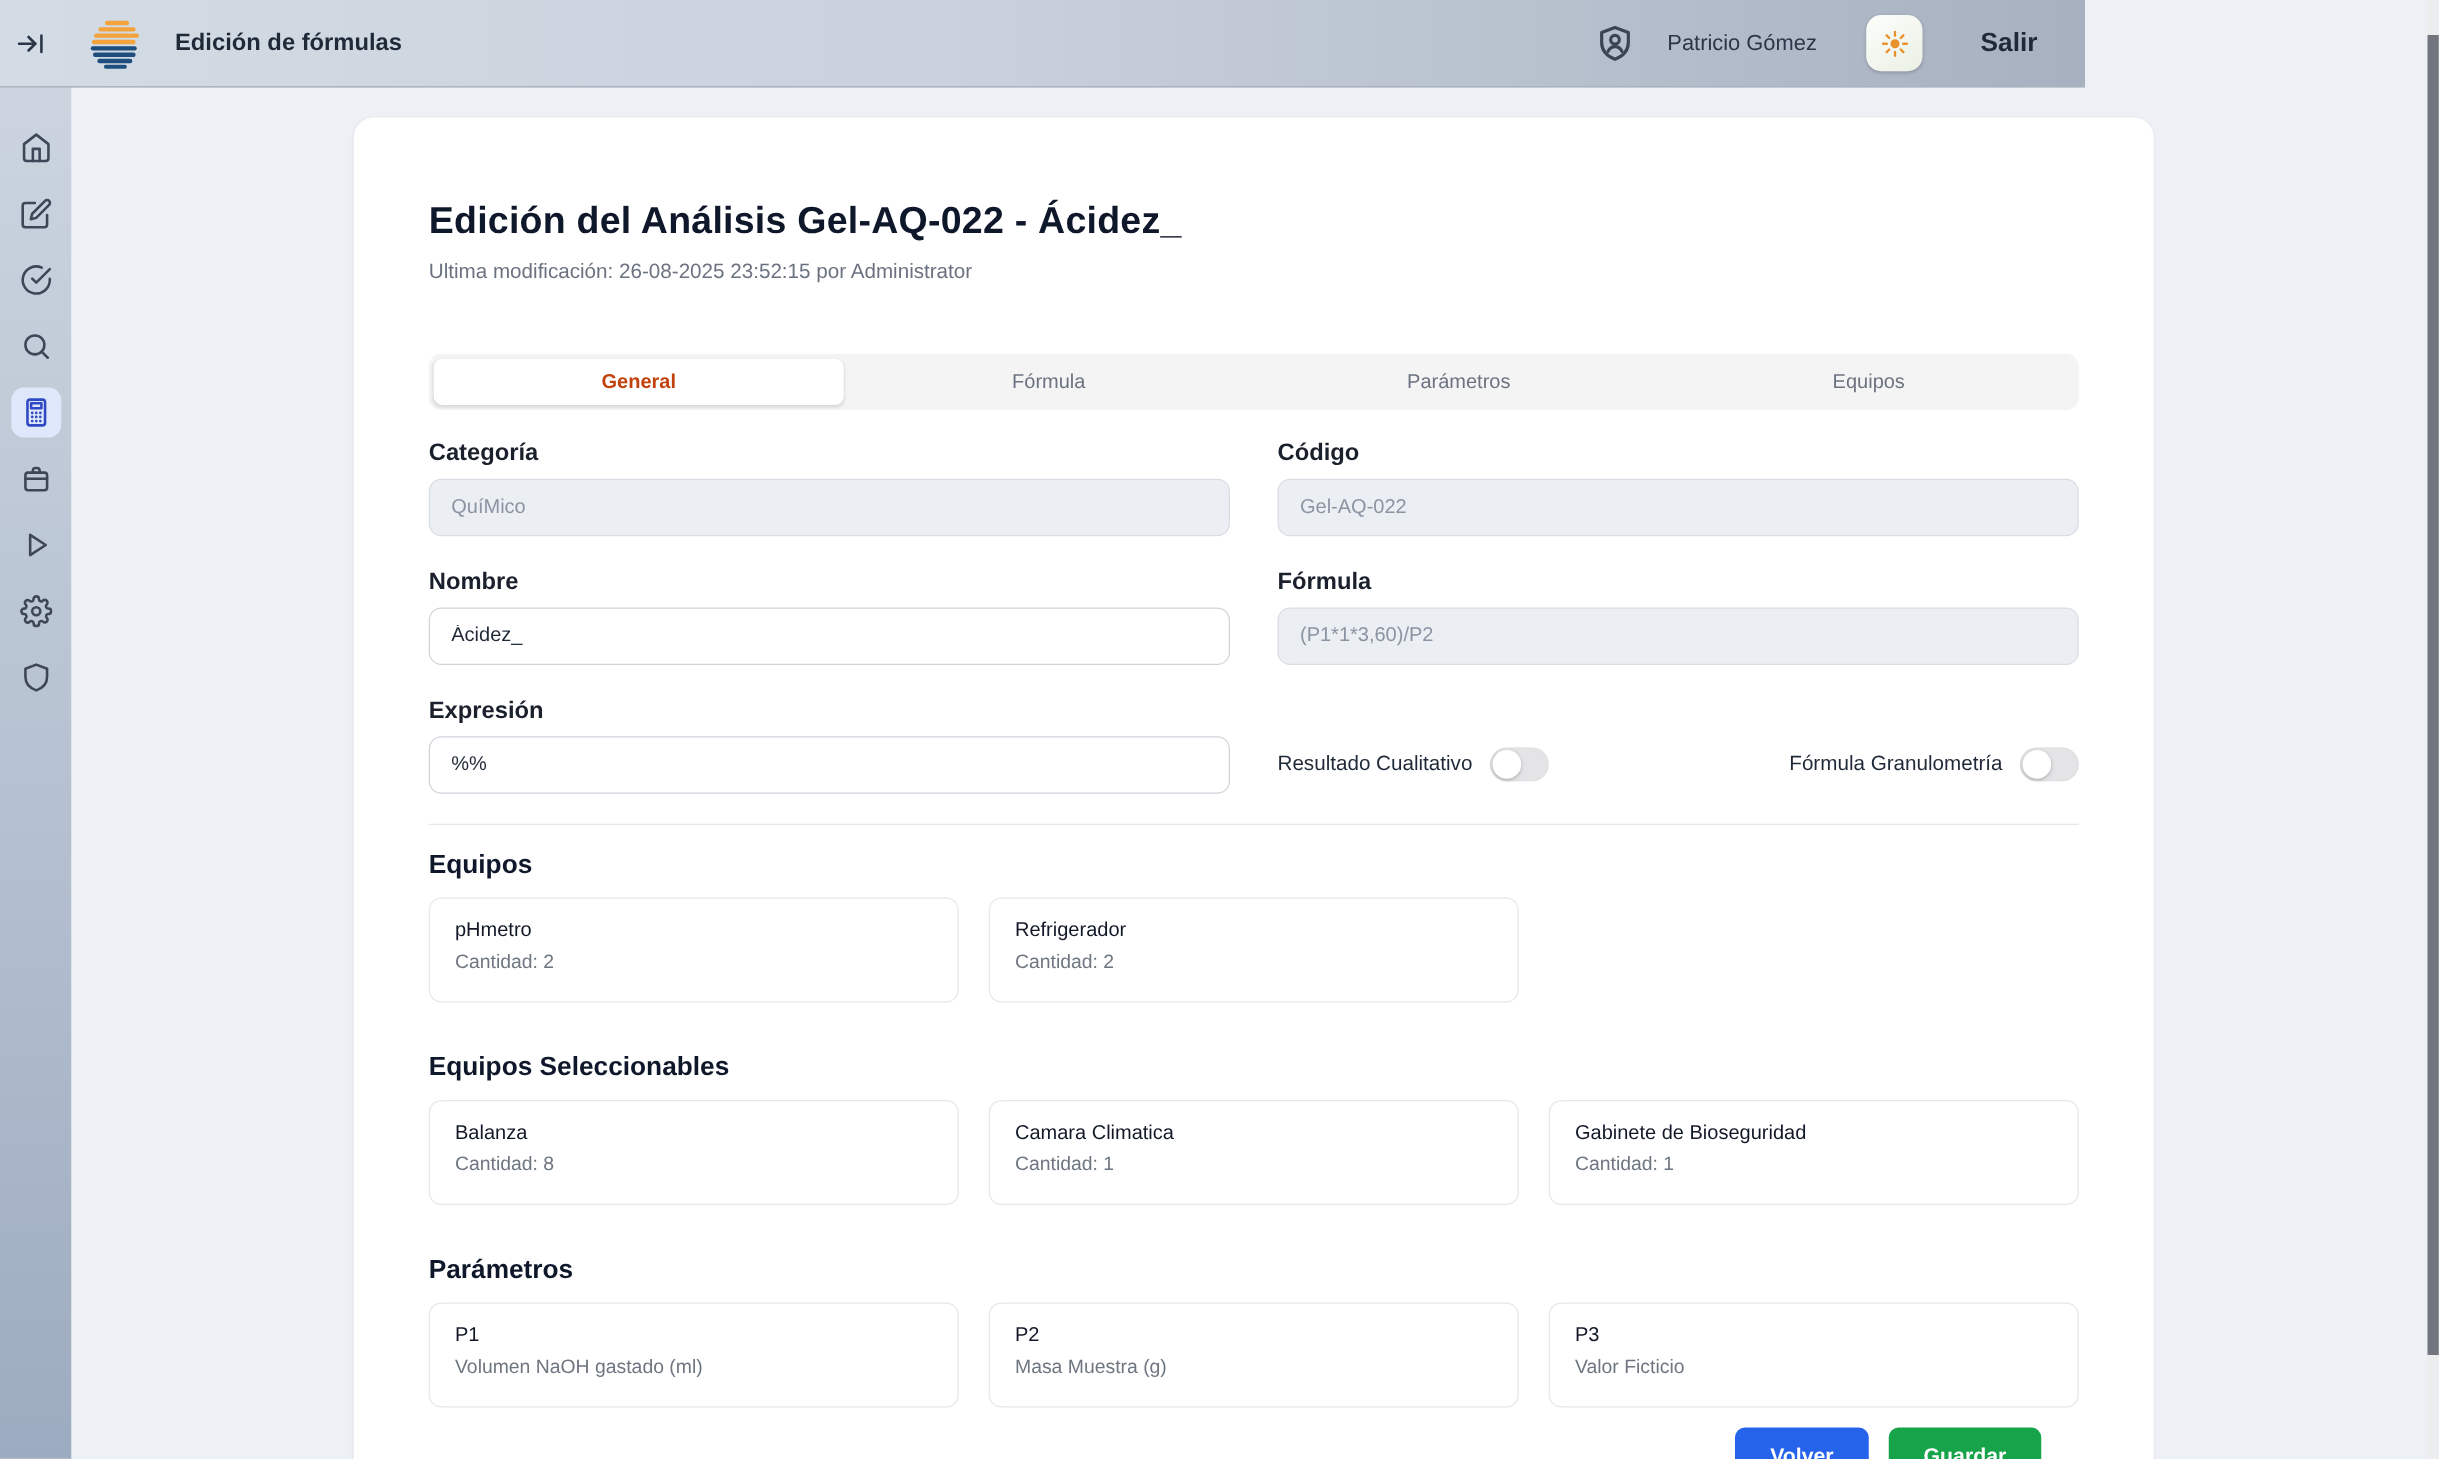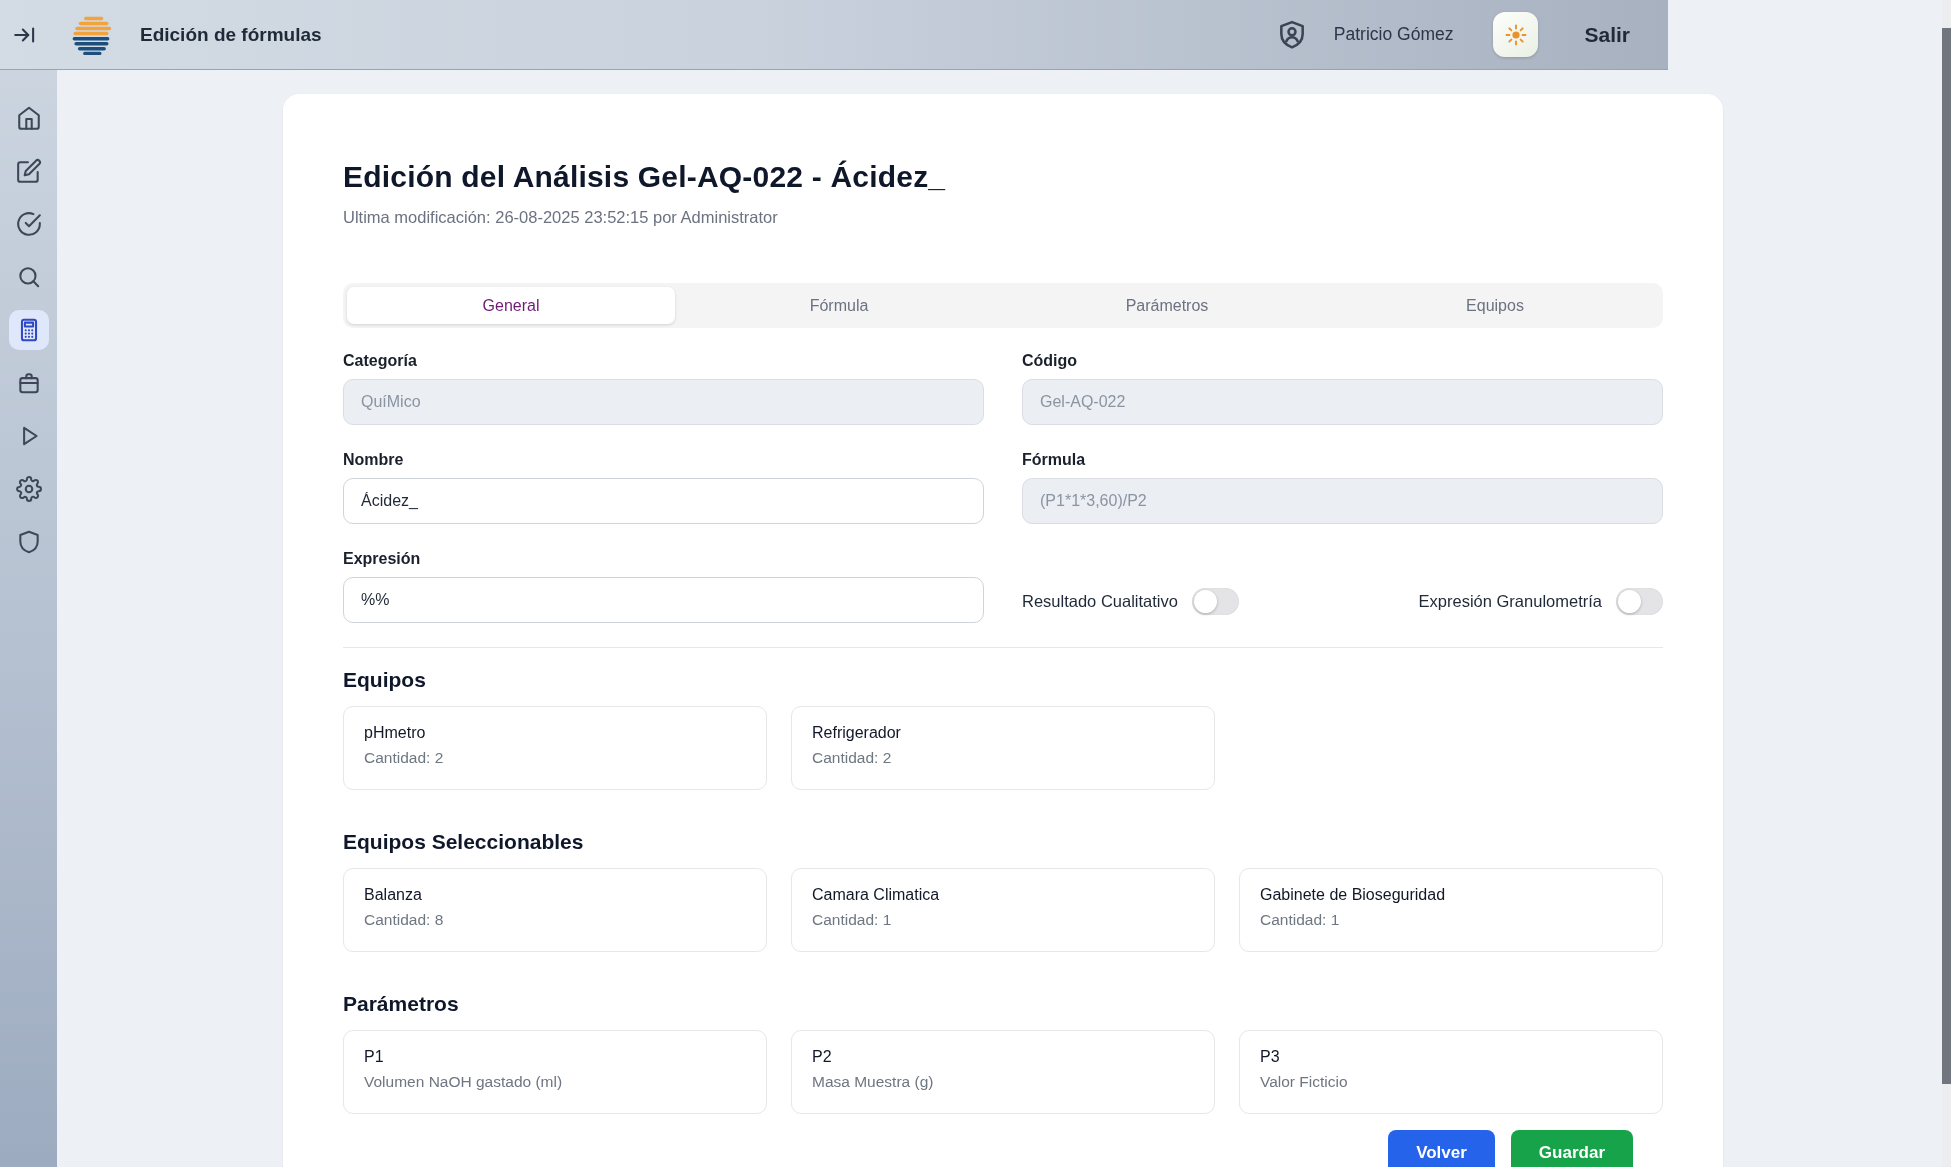--- a/index.html
+++ b/index.html
@@ -40,27 +40,27 @@
     padding:66px 60px 0 60px; }
 
   .page-title { font-size:30px; font-weight:700; color:#0f172a; letter-spacing:.2px; }
   .page-sub { margin-top:14px; font-size:16.5px; color:#6b7280; }
 
   
   .tabs { margin-top:56px; height:45px; background:#f4f4f5; border-radius:10px;
     display:flex; align-items:stretch; padding:4px; }
   .tab { flex:1; display:flex; align-items:center; justify-content:center;
     font-size:16px; color:#6b7280; cursor:pointer; border-radius:7px; }
-  .tab.active { background:#ffffff; color:#701a75; font-weight:400;
+  .tab.active { background:#ffffff; color:#c2410c; font-weight:700;
     box-shadow:0 1px 3px rgba(0,0,0,.14); }
 
   
   .form-grid { margin-top:24px; display:grid; grid-template-columns:1fr 1fr;
     column-gap:38px; row-gap:26px; }
-  .field-label { font-size:16px; font-weight:600; color:#1a202c; margin-bottom:9px; }
+  .field-label { font-size:19px; font-weight:600; color:#1a202c; margin-bottom:9px; }
   .field input { width:100%; height:46px; border-radius:10px; padding:0 17px;
     font-size:16px; font-family:"Liberation Sans", sans-serif; outline:none; }
   .field input.enabled { background:#ffffff; border:1px solid #cfd4db; color:#1f2937; }
   .field input.disabled { background:#ebeef2; border:1px solid #dadde3; color:#8b94a3; }
 
   .toggles-cell { display:flex; align-items:center; justify-content:space-between;
     padding-top:30px; }
   .toggle-group { display:flex; align-items:center; gap:14px;justify-content:center; }
   .toggle-label { font-size:16.5px; color:#1f2937; }
   .switch { position:relative; width:47px; height:27px; background:#e4e4e7;
@@ -244,21 +244,21 @@
         <input class="enabled" value="%%" style="">
       </div>
       <div class="toggles-cell">
         <div class="toggle-group">
           <span class="toggle-label">Resultado Cualitativo</span>
           <span class="switch">
               <span class="knob"></span>
             </span>
         </div>
         <div class="toggle-group">
-          <span class="toggle-label">Expresión Granulometría</span>
+          <span class="toggle-label">Fórmula Granulometría</span>
           <span class="switch">
               <span class="knob"></span>
             </span>
         </div>
       </div>
     </div>
 
     <div class="divider"></div>
 
     <div class="sec-equipos">

